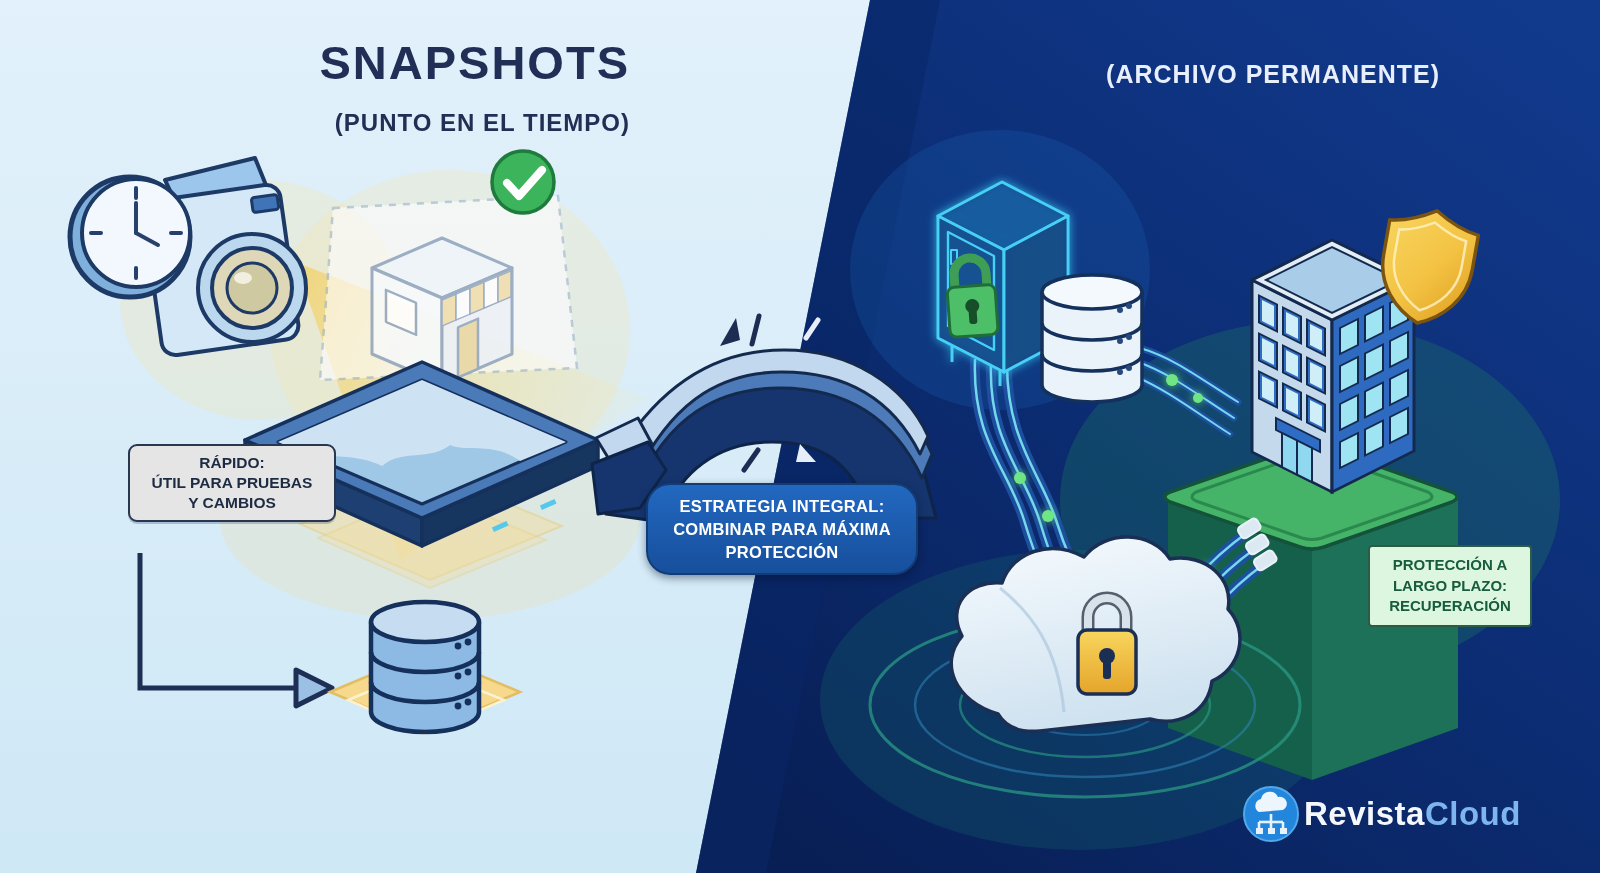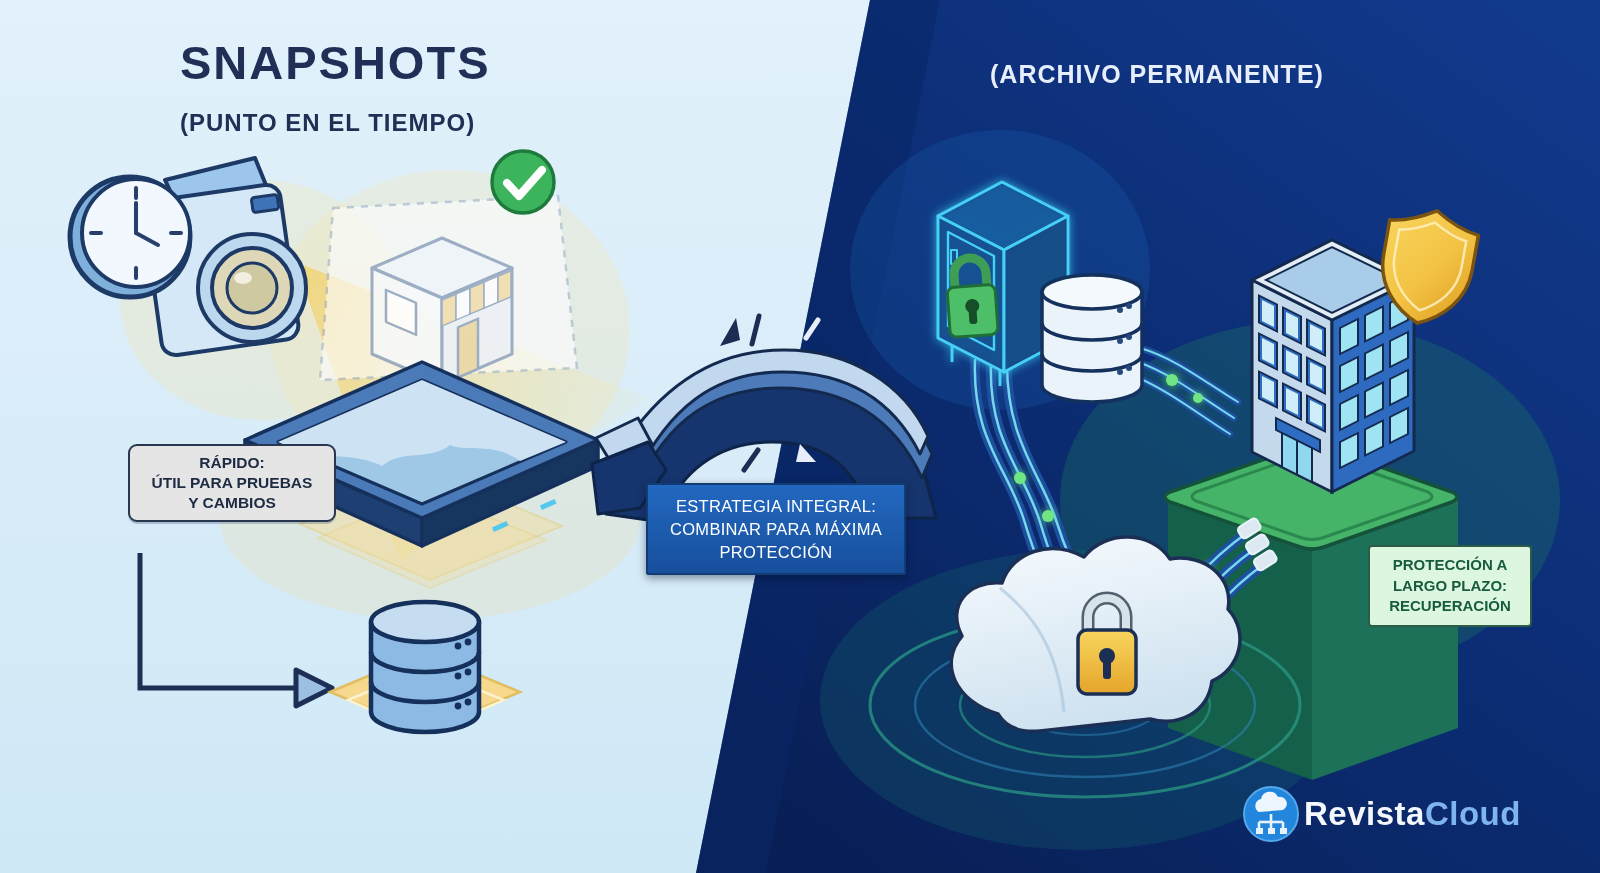--- a/index.html
+++ b/index.html
@@ -2,39 +2,39 @@
 <html><head>
 <meta charset="utf-8">
 <style>
   html,body{margin:0;padding:0;background:#0a2a6b;}
   .stage{
     position:relative;width:1600px;height:873px;overflow:hidden;
     font-family:"Liberation Sans", sans-serif;
   }
   .stage svg{position:absolute;left:0;top:0;}
   .overlay{position:absolute;z-index:5;}
-  .title-block{text-align:left;}
+  .title-block{text-align:right;}
   .title-main{font-weight:bold;letter-spacing:2px;line-height:1.05;}
   .title-sub{font-weight:bold;letter-spacing:1px;margin-top:22px;}
   .left-title .title-main{font-size:47px;color:#212f57;}
   .left-title .title-sub{font-size:24px;color:#222f55;}
   .right-title .title-main{font-size:49px;color:#ffffff;}
   .right-title .title-sub{font-size:25px;color:#e8effc;}
   .label-box{
     background:#e5e5e5;border:2.5px solid #27374f;border-radius:9px;
     color:#1d2b42;font-weight:bold;text-align:center;
     white-space:pre-line;box-shadow:0 2px 0 rgba(30,50,90,.25);
   }
   .fast-box{font-size:15.5px;line-height:1.3;padding:7px 4px;}
   .state-box{font-size:17px;line-height:1.2;padding:7px 16px;letter-spacing:.5px;}
   .strategy-box{
     background:linear-gradient(180deg,#2268c0,#174f9c);
-    border:2px solid #123c74;border-radius:2px;color:#ffffff;
-    font-weight:normal;font-size:16.5px;line-height:1.38;text-align:center;
-    white-space:pre-line;padding:10px 6px;letter-spacing:.3px;
+    border:2px solid #123c74;border-radius:24px;color:#ffffff;
+    font-weight:bold;font-size:16.5px;line-height:1.38;text-align:center;
+    white-space:pre-line;padding:10px 12px;letter-spacing:.3px;
     box-shadow:0 3px 8px rgba(4,16,48,.45);
   }
   .protect-box{
     background:#dcf6df;border:2.5px solid #2c5c46;border-radius:4px;
     color:#185c3e;font-weight:bold;font-size:15px;line-height:1.38;
     text-align:center;white-space:pre-line;padding:8px 4px;
   }
   .brand{display:flex;align-items:center;gap:6px;}
   .brand-text{font-size:33px;font-weight:bold;letter-spacing:.5px;}
   .brand-primary{color:#f4f8fc;}

